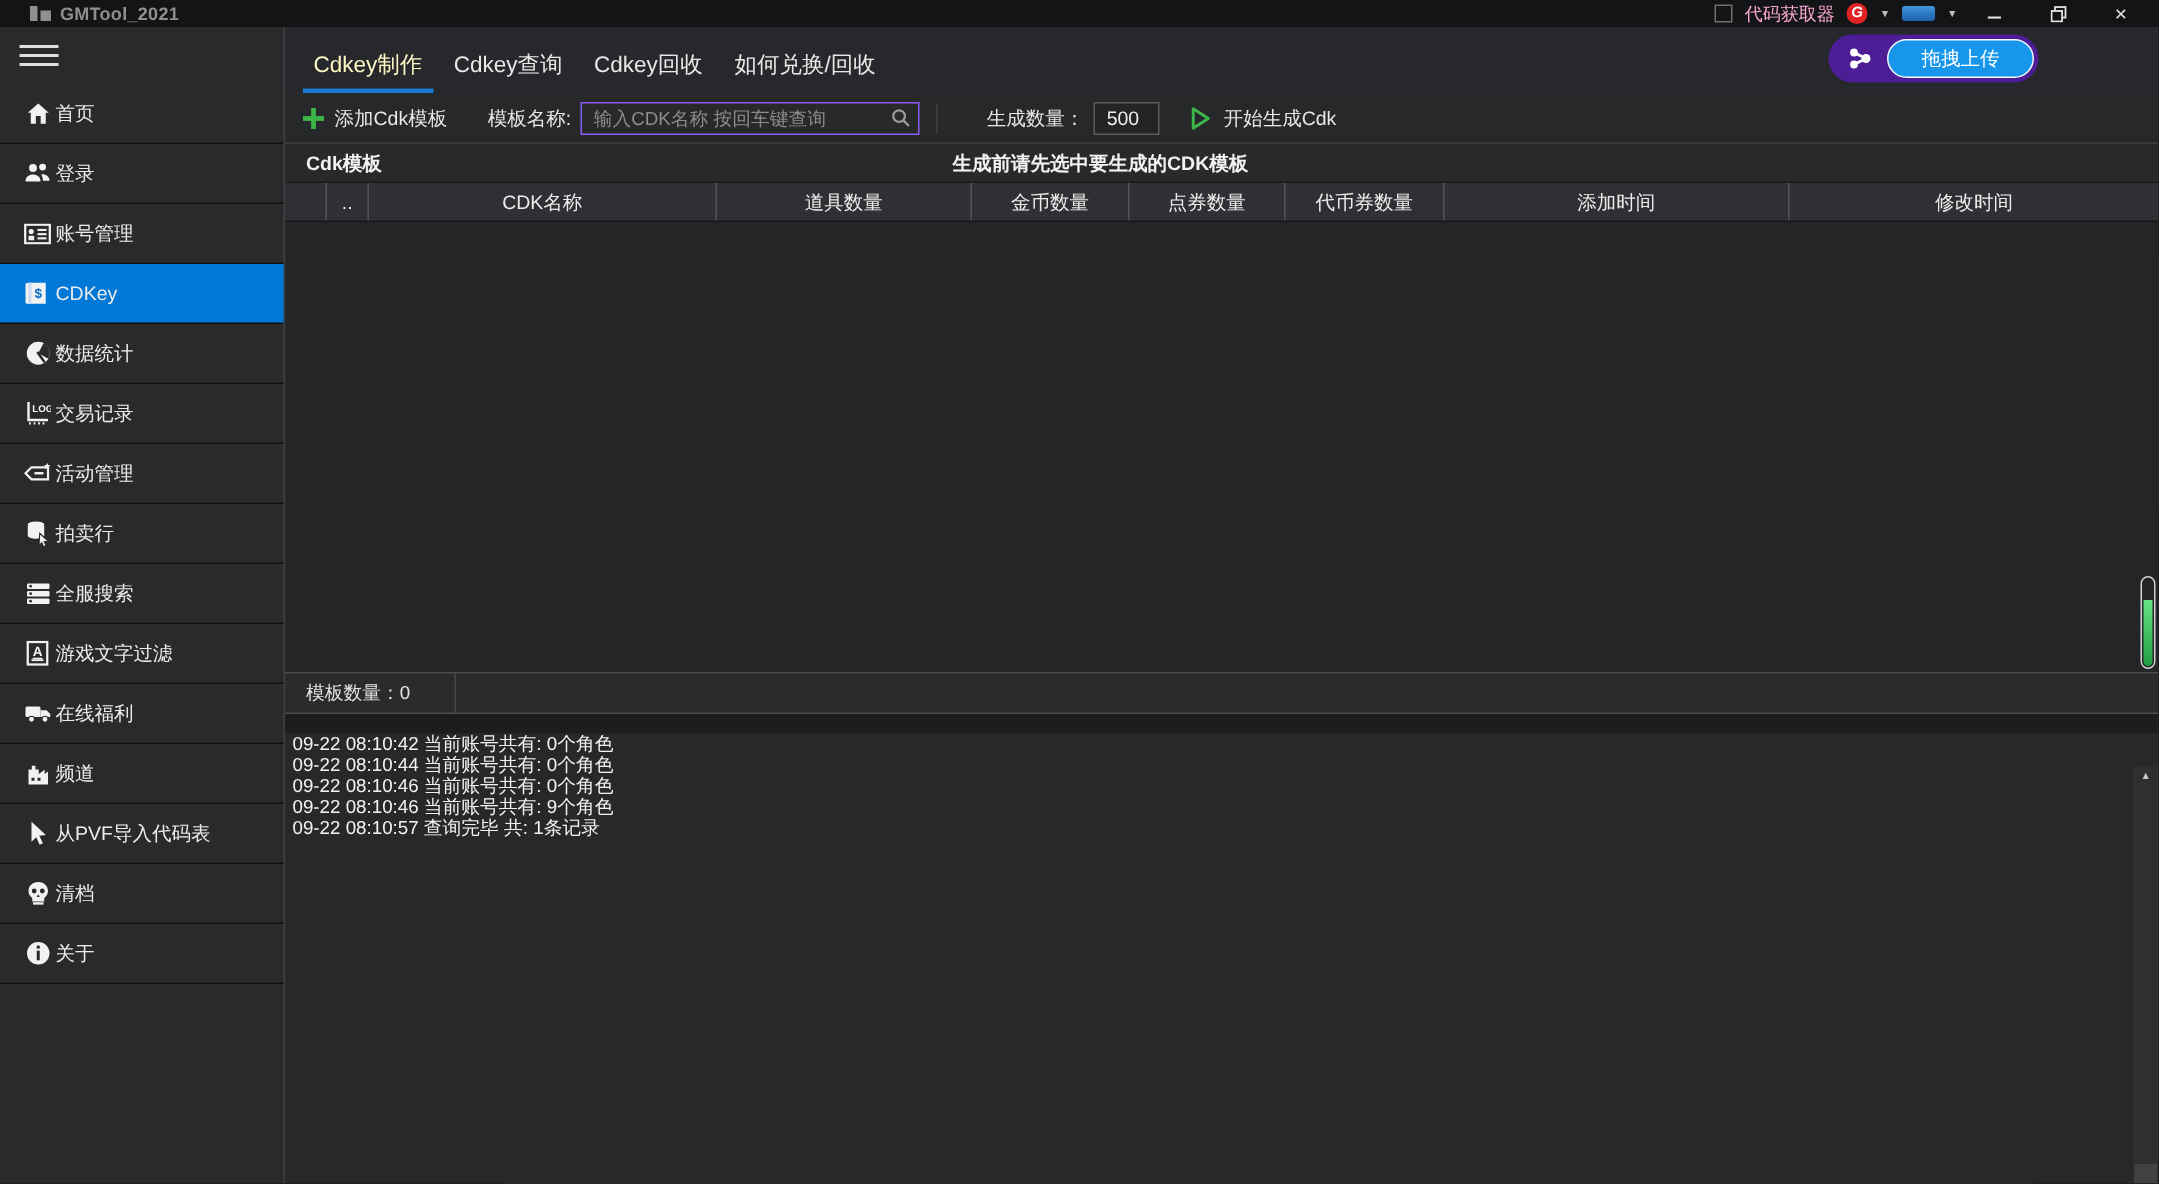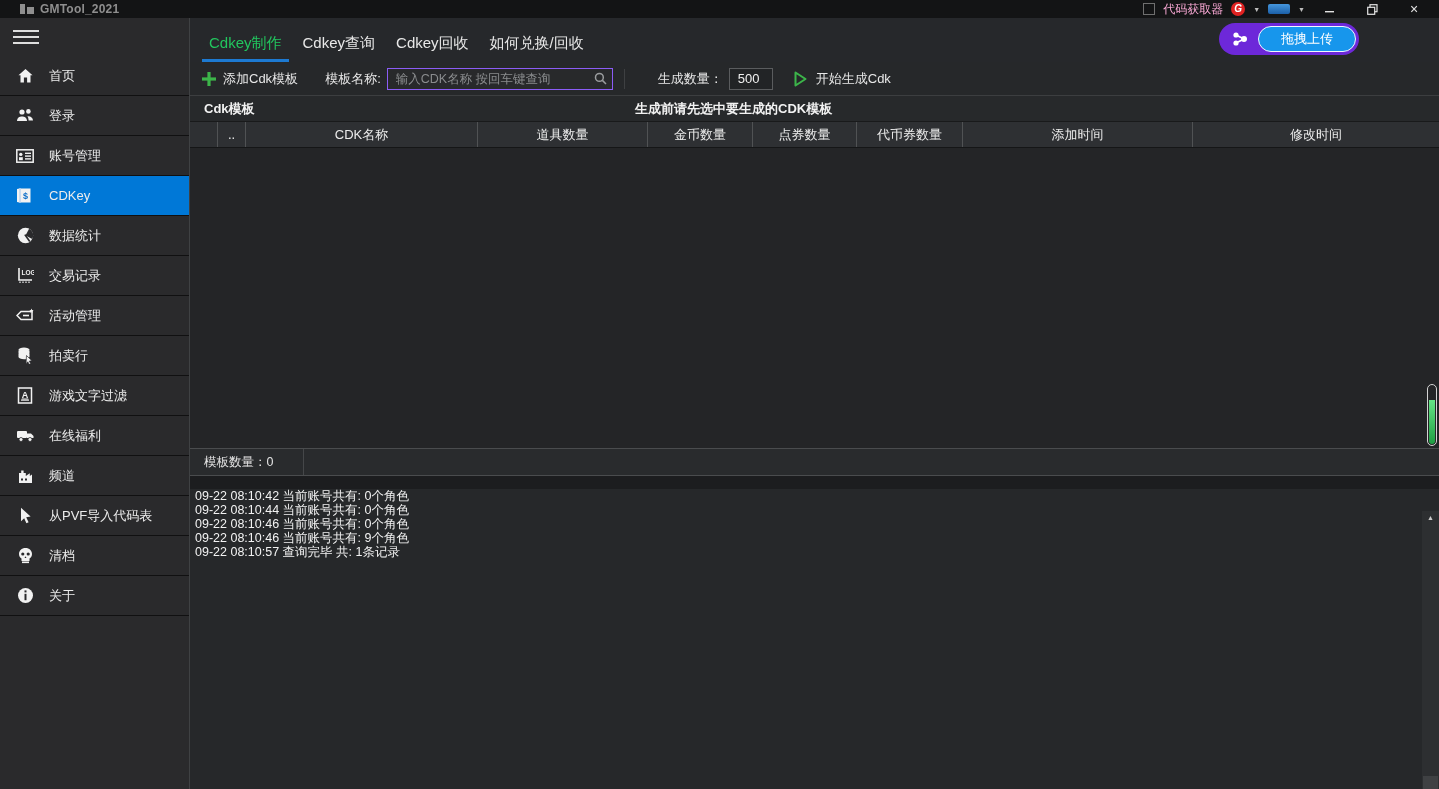--- a/index.html
+++ b/index.html
@@ -28,36 +28,36 @@
   
   .app { display:flex; height:771px; }
 
   
   .sidebar { width:190px; background:#2a2a2c; border-right:1px solid #3f4143; display:flex; flex-direction:column; }
   .hamburger { height:38px; padding:12px 0 0 13px; }
   .hamburger i { display:block; width:26px; height:2px; background:#dedede; margin-bottom:4px; }
   .side-item { height:40px; display:flex; align-items:center; padding-left:13px;
                border-bottom:1px solid #101011; color:#ececec; font-size:13px; cursor:default; }
   .side-item .ic { width:24px; display:flex; justify-content:center; align-items:center; }
-  .side-item .lbl { margin-left:12px; }
+  .side-item .lbl { }
   .side-item.active { background:#0078d7; }
   .side-item svg { fill:#f2f2f2; }
 
   
   .main { flex:1; display:flex; flex-direction:column; background:#242628; }
 
   .tabbar { height:44px; background:#26282b; display:flex; align-items:flex-end;
             padding-left:10px; position:relative; }
   .tab { font-size:15px; color:#e8e8e8; padding:0 9px 9px 9px; margin-right:3px; position:relative; }
-  .tab.active { color:#22c55e; }
+  .tab.active { color:#fef9c3; }
   .tab.active::after { content:""; position:absolute; left:2px; right:2px; bottom:0;
                        height:3px; background:#1d7ad2; }
 
   .upload-btn { position:absolute; right:80px; top:5px; height:32px; border-radius:16px;
-                background:#6d28d9; display:flex; align-items:center; padding:3px; }
+                background:#4c1d95; display:flex; align-items:center; padding:3px; }
   .upload-logo { width:36px; display:flex; justify-content:center; align-items:center; }
   .upload-label { border:1px solid #f2f9ff; border-radius:13px; color:#fff; font-size:13px;
                   padding:0 22px; line-height:24px; background:#1796ec; }
 
   .toolbar { height:34px; background:#26282a; border-bottom:1px solid #3c3e40;
              display:flex; align-items:center; color:#e8e8e8; font-size:13px; }
   .tool-add { display:flex; align-items:center; gap:7px; margin-left:12px; }
   .tool-label { margin-left:27px; }
   .searchbox { margin-left:6px; width:226px; height:22px; background:#28292b; border:1px solid #8b5cf6;
                display:flex; align-items:center; }
@@ -221,20 +221,33 @@
             <ellipse cx="7" cy="2.8" rx="5.5" ry="2.2" fill="#f2f2f2"></ellipse>
             <path d="M1.5 3.5v3c0 1.2 2.5 2.2 5.5 2.2s5.5-1 5.5-2.2v-3" fill="#f2f2f2"></path>
             <path d="M1.5 7v3c0 1.2 2.5 2.2 5.5 2.2 1 0 2-.1 2.8-.3L12.5 10V7Z" fill="#f2f2f2"></path>
             <path d="M9.5 8.5 15 13.8l-2.6.3 1.3 2.6-1.6.8-1.3-2.7-1.8 1.9Z" fill="#f2f2f2" stroke="#2a2a2c" stroke-width="0.7"></path>
           </svg>
         </span>
       <span class="lbl">拍卖行</span>
     </div>
     <div class="side-item">
       <span class="ic">
+          <svg width="17" height="16" viewBox="0 0 17 16">
+            <rect x="1" y="1" width="15" height="3.6" rx="0.8" fill="#f2f2f2"></rect>
+            <rect x="1" y="6" width="15" height="3.6" rx="0.8" fill="#f2f2f2"></rect>
+            <rect x="1" y="11" width="15" height="3.6" rx="0.8" fill="#f2f2f2"></rect>
+            <circle cx="3.4" cy="2.8" r="0.9" fill="#2a2a2c"></circle>
+            <circle cx="3.4" cy="7.8" r="0.9" fill="#2a2a2c"></circle>
+            <circle cx="3.4" cy="12.8" r="0.9" fill="#2a2a2c"></circle>
+          </svg>
+        </span>
+      <span class="lbl">全服搜索</span>
+    </div>
+    <div class="side-item">
+      <span class="ic">
           <svg width="16" height="17" viewBox="0 0 16 17">
             <rect x="1.5" y="1" width="13" height="15" fill="none" stroke="#f2f2f2" stroke-width="1.5"></rect>
             <text x="8" y="10.5" font-size="9" font-weight="bold" fill="#f2f2f2" text-anchor="middle" text-decoration="underline">A</text>
             <rect x="4" y="12.5" width="8" height="1.2" fill="#f2f2f2"></rect>
           </svg>
         </span>
       <span class="lbl">游戏文字过滤</span>
     </div>
     <div class="side-item">
       <span class="ic">

